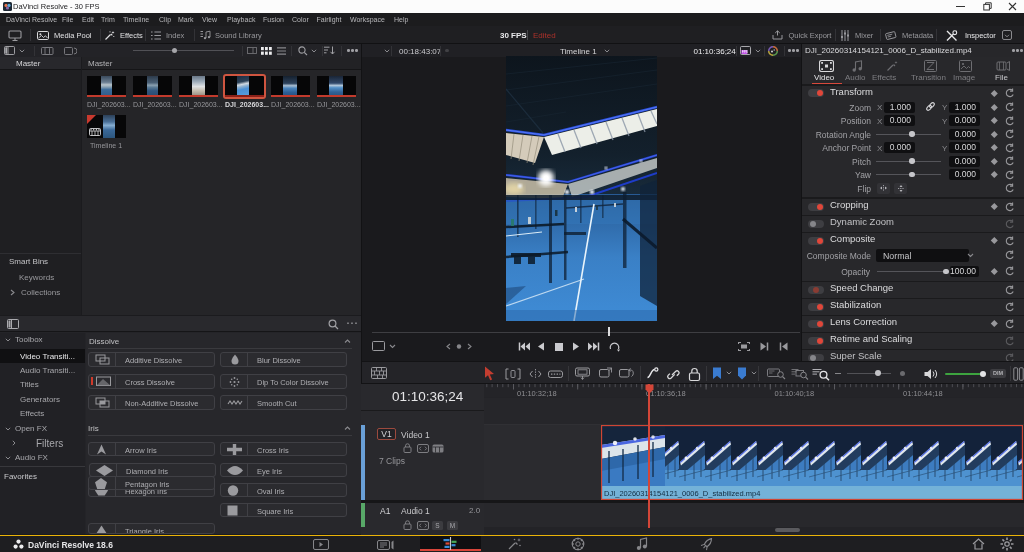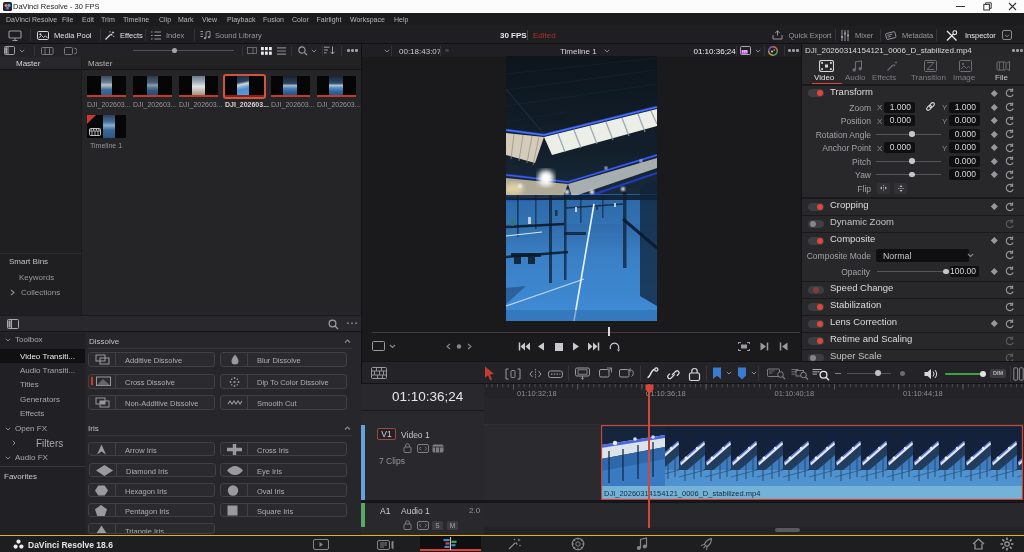--- a/index.html
+++ b/index.html
@@ -450,21 +450,21 @@
       <div class="lbl">Hexagon Iris</div>
     </div>
 <div class="fxb fxb2" style="left:220px;top:482.5px;">
       <div class="icell">
         <svg width="12" height="11" viewBox="0 0 12 11">
           <circle cx="6" cy="5.5" r="5.2" fill="#9a9a9e"></circle>
         </svg>
       </div>
       <div class="lbl">Oval Iris</div>
     </div>
-<div class="fxb fxb2" style="left:88px;top:476px;margin-top:27px;">
+<div class="fxb fxb2" style="left:88px;top:476px;">
       <div class="icell">
         <svg width="12" height="11" viewBox="0 0 12 11">
           <path d="M6 0 L12 4.2 L9.8 11 H2.2 L0 4.2 z" fill="#9a9a9e"></path>
         </svg>
       </div>
       <div class="lbl">Pentagon Iris</div>
     </div>
 <div class="fxb fxb2" style="left:220px;top:502.5px;">
       <div class="icell">
         <svg width="11" height="11" viewBox="0 0 11 11">

